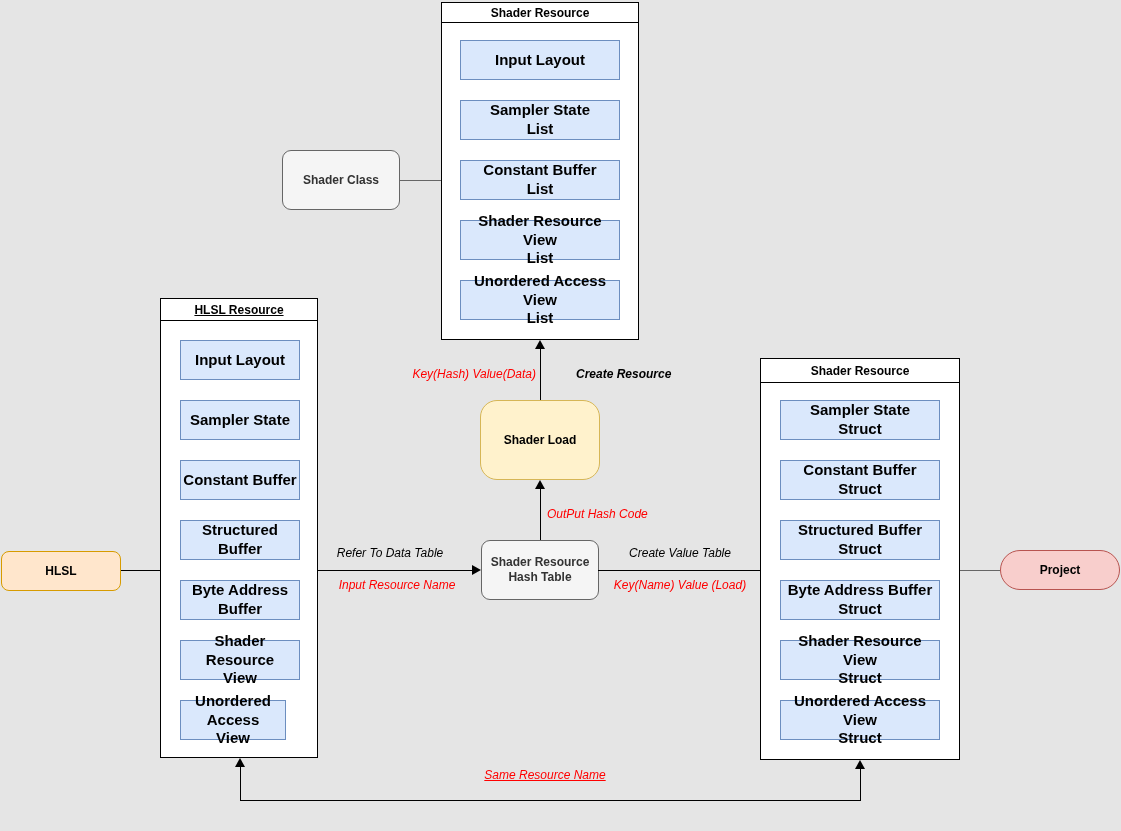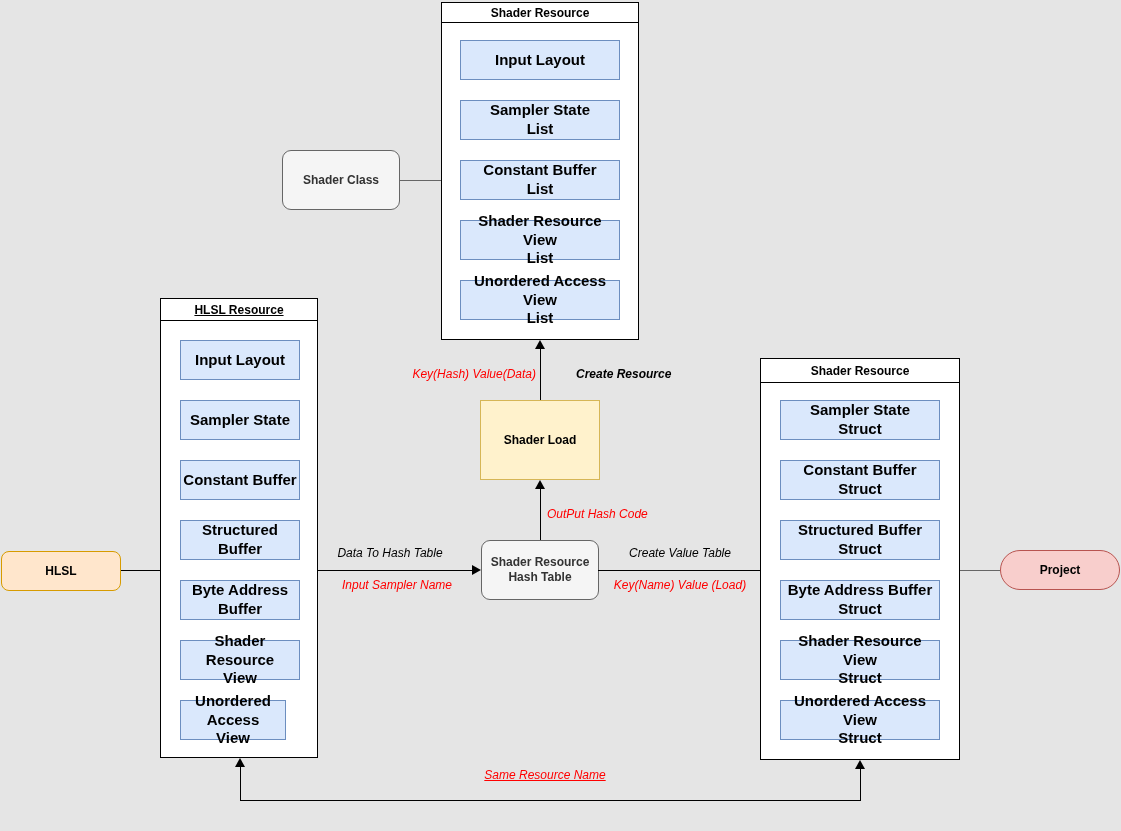--- a/index.html
+++ b/index.html
@@ -19,21 +19,21 @@
     position:absolute;box-sizing:border-box;
     background:#dae8fc;border:1px solid #6c8ebf;
     display:flex;align-items:center;justify-content:center;
     text-align:center;font-size:15px;font-weight:bold;color:#000;
     white-space:pre-line;line-height:1.25;
   }
   .node{
     position:absolute;box-sizing:border-box;
     display:flex;align-items:center;justify-content:center;
     text-align:center;font-size:12px;font-weight:bold;
-    white-space:pre-line;line-height:1.25;
+    white-space:pre-line;line-height:1.25;border-radius:17px;
   }
   .node-gray{background:#f5f5f5;border:1px solid #666666;color:#333333;border-radius:9px;}
   .node-orange{background:#ffe6cc;border:1px solid #d79b00;color:#000;border-radius:8px;}
   .node-yellow{background:#fff2cc;border:1px solid #d6b656;color:#000;}
   .node-red{background:#f8cecc;border:1px solid #b85450;color:#000;border-radius:20px;}
   .line{position:absolute;background:#000;}
   .line-gray{background:#666666;}
   .arr-up{
     position:absolute;width:0;height:0;
     border-left:5px solid transparent;border-right:5px solid transparent;
@@ -126,19 +126,19 @@
 
   <div class="line" style="left:240px;top:767px;width:1px;height:34px;"></div>
   <div class="arr-up" style="left:235px;top:758px;"></div>
   <div class="line" style="left:240px;top:800px;width:621px;height:1px;"></div>
   <div class="line" style="left:860px;top:769px;width:1px;height:32px;"></div>
   <div class="arr-up" style="left:855px;top:760px;"></div>
 
   <div class="elabel red right" style="left:380px;top:367px;width:156px;">Key(Hash) Value(Data)</div>
   <div class="elabel" style="left:576px;top:367px;font-weight:bold;">Create Resource</div>
   <div class="elabel red" style="left:547px;top:507px;">OutPut Hash Code</div>
-  <div class="elabel center" style="left:320px;top:546px;width:140px;">Data To Hash Table</div>
-  <div class="elabel red center" style="left:327px;top:578px;width:140px;">Input Sampler Name</div>
+  <div class="elabel center" style="left:320px;top:546px;width:140px;">Refer To Data Table</div>
+  <div class="elabel red center" style="left:327px;top:578px;width:140px;">Input Resource Name</div>
   <div class="elabel center" style="left:610px;top:546px;width:140px;">Create Value Table</div>
   <div class="elabel red center" style="left:605px;top:578px;width:150px;">Key(Name) Value (Load)</div>
   <div class="elabel red center" style="left:475px;top:768px;width:140px;text-decoration:underline;">Same Resource Name</div>
 
 </div>
 
 </body></html>

